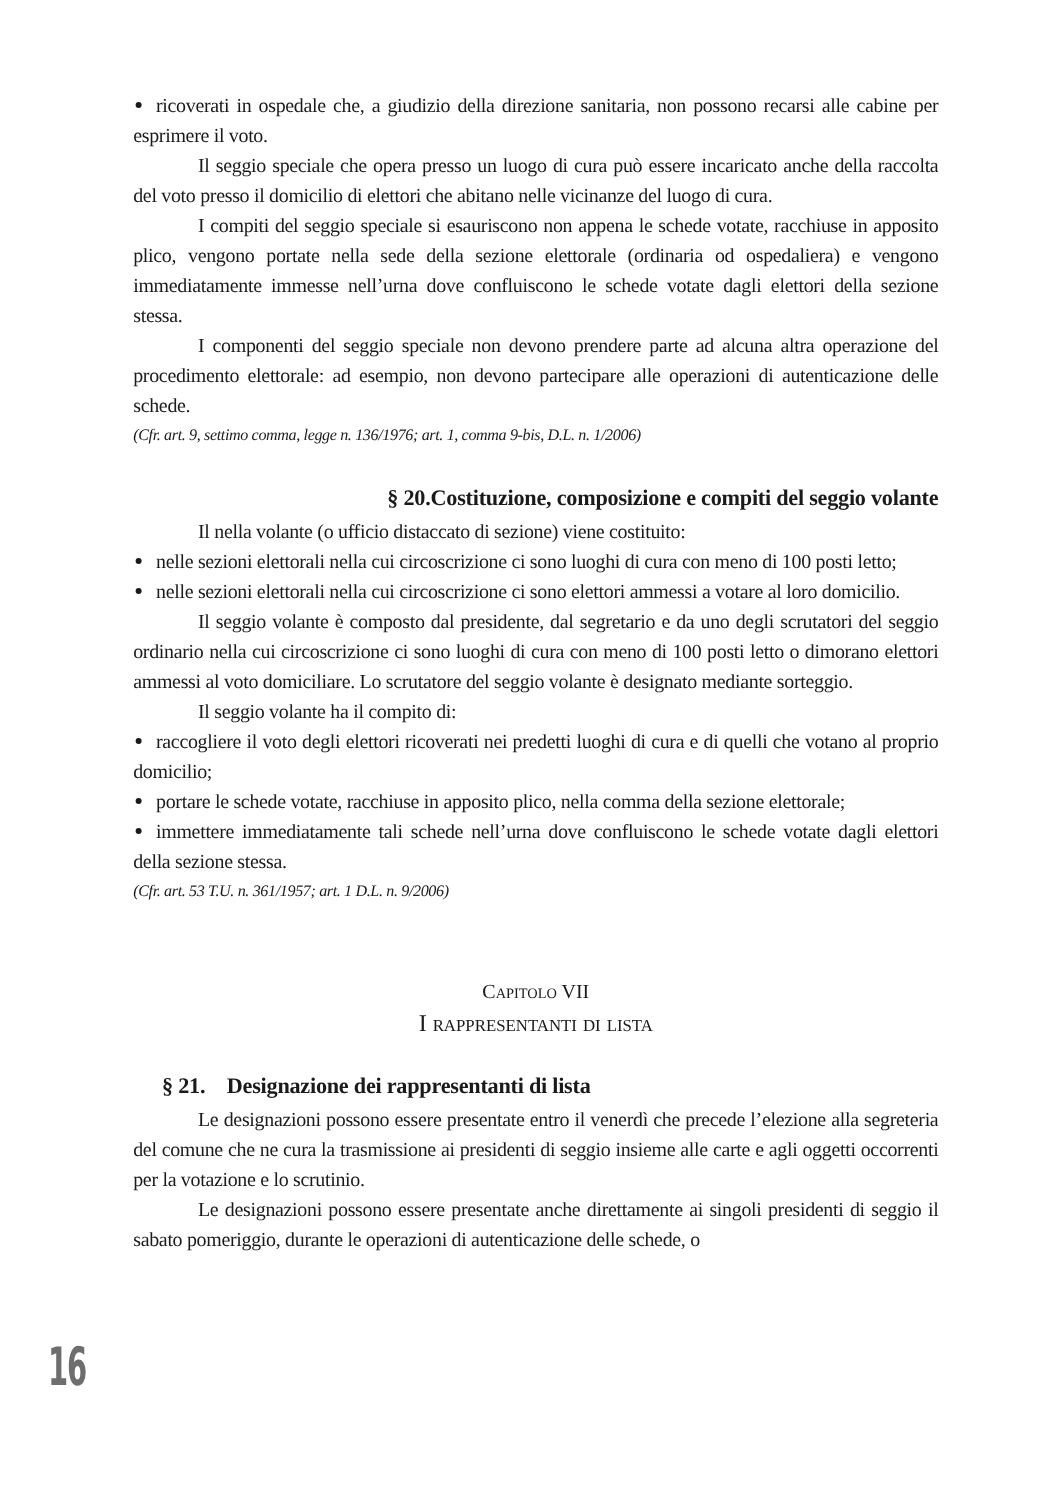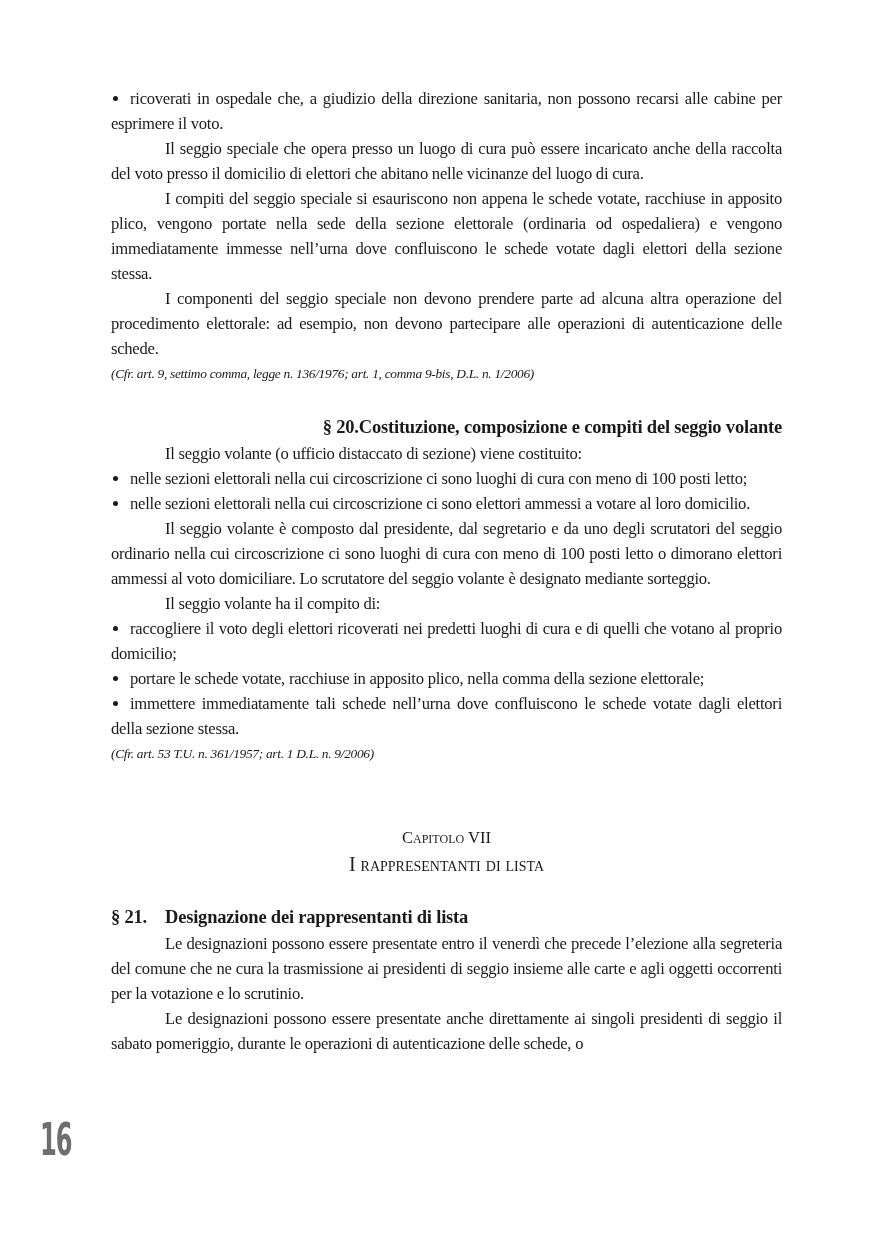--- a/index.html
+++ b/index.html
@@ -1,47 +1,47 @@
 <!DOCTYPE html>
 <html><head>
   <meta charset="utf-8">
   <style>
     html, body { margin: 0; padding: 0; background: #ffffff; }
     body { width: 876px; height: 1239px; position: relative; overflow: hidden;
       font-family: "Liberation Serif", "DejaVu Serif", serif; color: #1a1a1a; }
-    .page { position: absolute; left: 111px; top: 86px; width: 671px; }
+    .page { position: absolute; left: 111px; top: 75px; width: 671px; }
     p { margin: 0; font-size: 16.6px; line-height: 25px; text-align: justify; letter-spacing: -0.25px; }
     .indent { text-indent: 54px; }
     .bullet { position: relative; }
     .bullet .dot { display: inline-block; width: 5px; height: 5px; border-radius: 50%; background: #1a1a1a;
       vertical-align: middle; margin: 0 12px 3px 2px; }
     .ref { font-style: italic; font-size: 13.4px; line-height: 22px; margin-top: 2px; letter-spacing: -0.3px; }
     h2 { margin: 0; font-size: 18.5px; font-weight: bold; line-height: 28px; letter-spacing: -0.2px; }
     h2 .num { display: inline-block; width: 54px; }
     .sec20 { margin-top: 28px; text-align: right; }
     .chapter { text-align: center; margin-top: 60px; font-size: 16.6px; line-height: 26px; font-variant: small-caps; }
     .chapter .sub { font-size: 20px; }
-    .sec21 { margin-top: 26px; }
+    .sec21 { margin-top: 26px; margin-left: 24px; }
     .pagenum { position: absolute; left: 40px; top: 1115px; font-family: "DejaVu Sans", sans-serif;
       font-weight: bold; font-size: 44px; color: #6e6e6e; transform: scaleX(0.55); transform-origin: left top;
       letter-spacing: -2px; line-height: 50px; }
   </style>
 </head>
 <body>
 
 <div class="page">
 
   <p class="bullet"><span class="dot"></span><span>ricoverati in ospedale che, a giudizio della direzione sanitaria, non possono recarsi alle cabine per esprimere il voto.</span></p>
   <p class="indent">Il seggio speciale che opera presso un luogo di cura può essere incaricato anche della raccolta del voto presso il domicilio di elettori che abitano nelle vicinanze del luogo di cura.</p>
   <p class="indent">I compiti del seggio speciale si esauriscono non appena le schede votate, racchiuse in apposito plico, vengono portate nella sede della sezione elettorale (ordinaria od ospedaliera) e vengono immediatamente immesse nell’urna dove confluiscono le schede votate dagli elettori della sezione stessa.</p>
   <p class="indent">I componenti del seggio speciale non devono prendere parte ad alcuna altra operazione del procedimento elettorale: ad esempio, non devono partecipare alle operazioni di autenticazione delle schede.</p>
   <p class="ref">(Cfr. art. 9, settimo comma, legge n. 136/1976; art. 1, comma 9-bis, D.L. n. 1/2006)</p>
 
   <h2 class="sec20"><span class="num">§ 20.</span><span>Costituzione, composizione e compiti del seggio volante</span></h2>
-  <p class="indent">Il seggio volante (o ufficio distaccato di sezione) viene costituito:</p>
+  <p class="indent">Il nella volante (o ufficio distaccato di sezione) viene costituito:</p>
   <p class="bullet"><span class="dot"></span><span>nelle sezioni elettorali nella cui circoscrizione ci sono luoghi di cura con meno di 100 posti letto;</span></p>
   <p class="bullet"><span class="dot"></span><span>nelle sezioni elettorali nella cui circoscrizione ci sono elettori ammessi a votare al loro domicilio.</span></p>
   <p class="indent">Il seggio volante è composto dal presidente, dal segretario e da uno degli scrutatori del seggio ordinario nella cui circoscrizione ci sono luoghi di cura con meno di 100 posti letto o dimorano elettori ammessi al voto domiciliare. Lo scrutatore del seggio volante è designato mediante sorteggio.</p>
   <p class="indent">Il seggio volante ha il compito di:</p>
   <p class="bullet"><span class="dot"></span><span>raccogliere il voto degli elettori ricoverati nei predetti luoghi di cura e di quelli che votano al proprio domicilio;</span></p>
   <p class="bullet"><span class="dot"></span><span>portare le schede votate, racchiuse in apposito plico, nella comma della sezione elettorale;</span></p>
   <p class="bullet"><span class="dot"></span><span>immettere immediatamente tali schede nell’urna dove confluiscono le schede votate dagli elettori della sezione stessa.</span></p>
   <p class="ref">(Cfr. art. 53 T.U. n. 361/1957; art. 1 D.L. n. 9/2006)</p>
 
   <div class="chapter">

